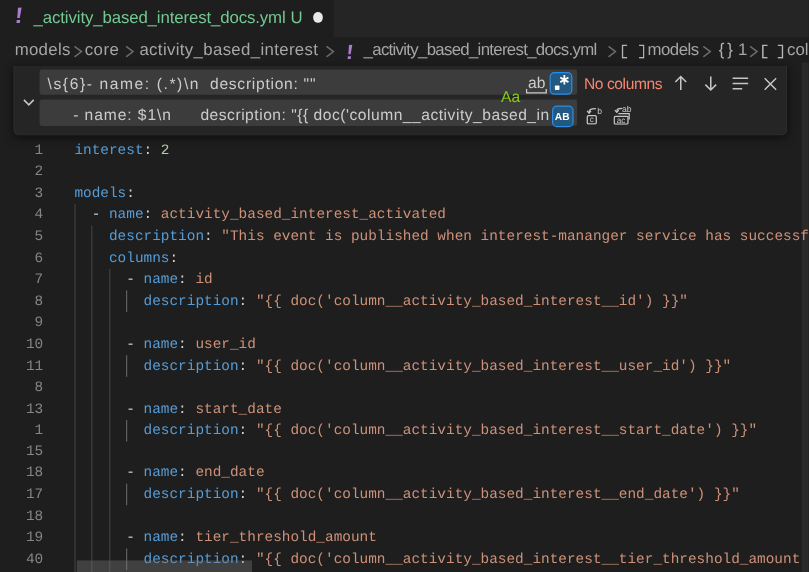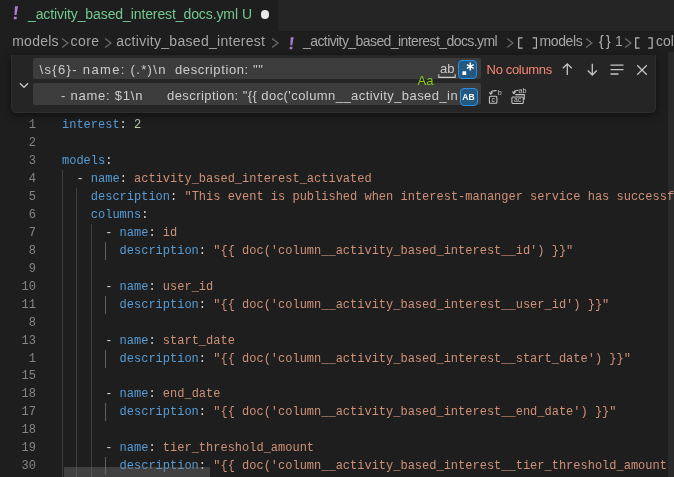--- a/index.html
+++ b/index.html
@@ -108,21 +108,21 @@
 <div class="ln" style="top:349.5px">1</div>
 <div class="cl" style="top:349.5px"><span class="p">        </span><span class="k">description</span><span class="p">: </span><span class="s">"{{ doc('column__activity_based_interest__start_date') }}"</span></div>
 <div class="ln" style="top:367.4px">15</div>
 <div class="ln" style="top:385.4px">18</div>
 <div class="cl" style="top:385.4px"><span class="p">      - </span><span class="k">name</span><span class="p">: </span><span class="s">end_date</span></div>
 <div class="ln" style="top:403.4px">17</div>
 <div class="cl" style="top:403.4px"><span class="p">        </span><span class="k">description</span><span class="p">: </span><span class="s">"{{ doc('column__activity_based_interest__end_date') }}"</span></div>
 <div class="ln" style="top:421.3px">18</div>
 <div class="ln" style="top:439.3px">19</div>
 <div class="cl" style="top:439.3px"><span class="p">      - </span><span class="k">name</span><span class="p">: </span><span class="s">tier_threshold_amount</span></div>
-<div class="ln" style="top:457.2px">30</div>
+<div class="ln" style="top:457.2px">40</div>
 <div class="cl" style="top:457.2px"><span class="p">        </span><span class="k">description</span><span class="p">: </span><span class="s">"{{ doc('column__activity_based_interest__tier_threshold_amount</span></div>
 
 <div class="abs" style="left:64px;top:467px;width:146px;height:10px;background:rgba(121,121,121,0.38)"></div>
 <div class="abs" style="left:668px;top:52px;width:6px;height:425px;background:rgba(255,255,255,0.05)"></div>
 
 <div class="abs" style="left:11.3px;top:55.4px;width:644.9px;height:57.7px;background:#252526;
   border-radius:0 0 5px 5px;box-shadow:0 2px 8px rgba(0,0,0,0.55);border:1px solid #2d2d2e;border-top:none"></div>
 <svg class="abs" style="left:19.3px;top:81.8px" width="10" height="7" viewBox="0 0 10 7">
     <path d="M0.9 1.2 L5 5.3 L9.1 1.2" stroke="#c5c5c5" stroke-width="1.35" fill="none"></path>
   </svg>

